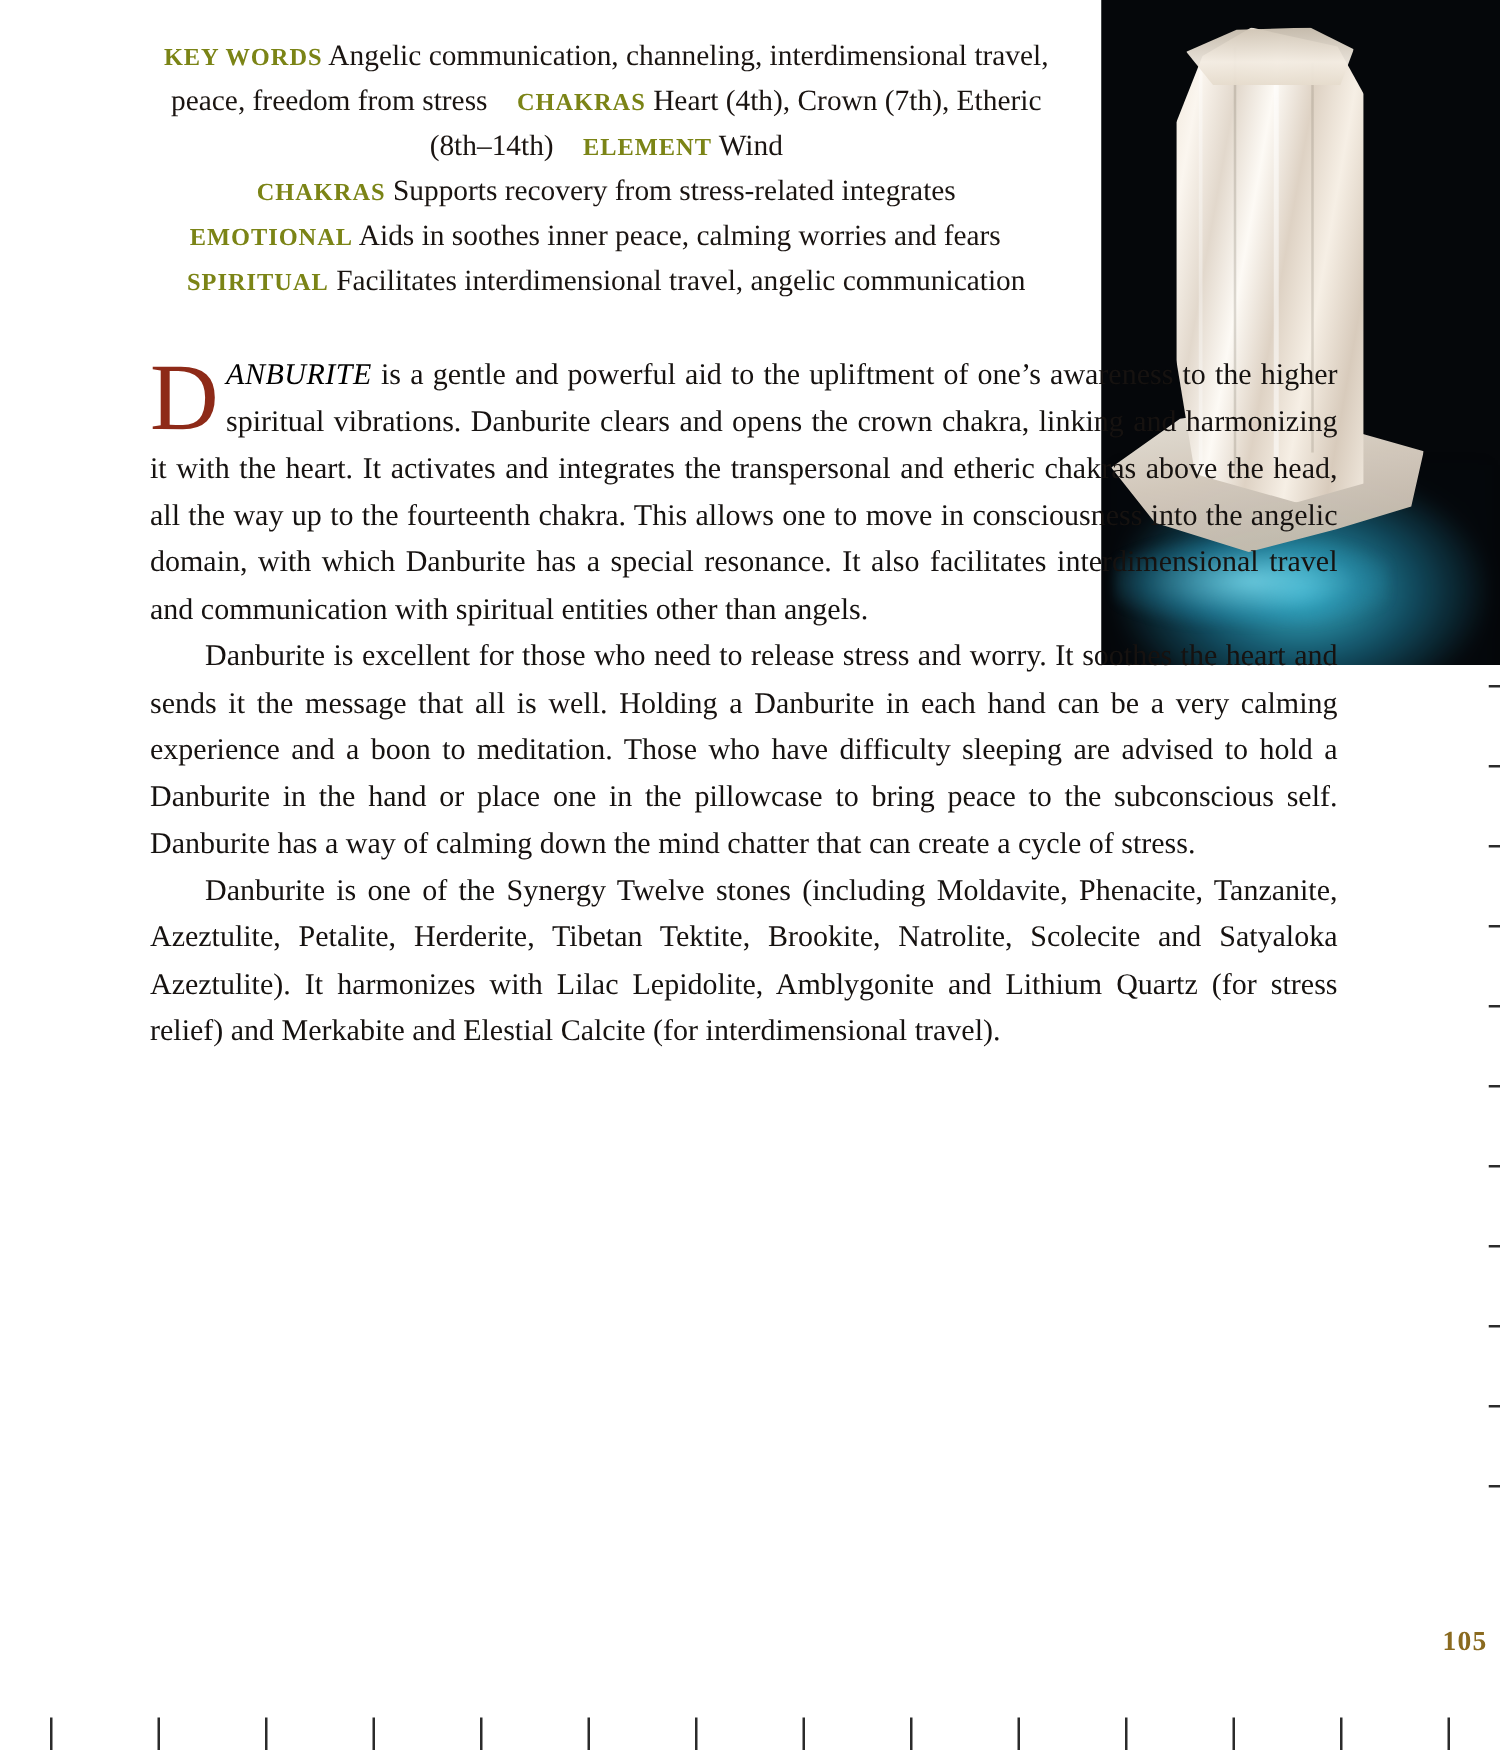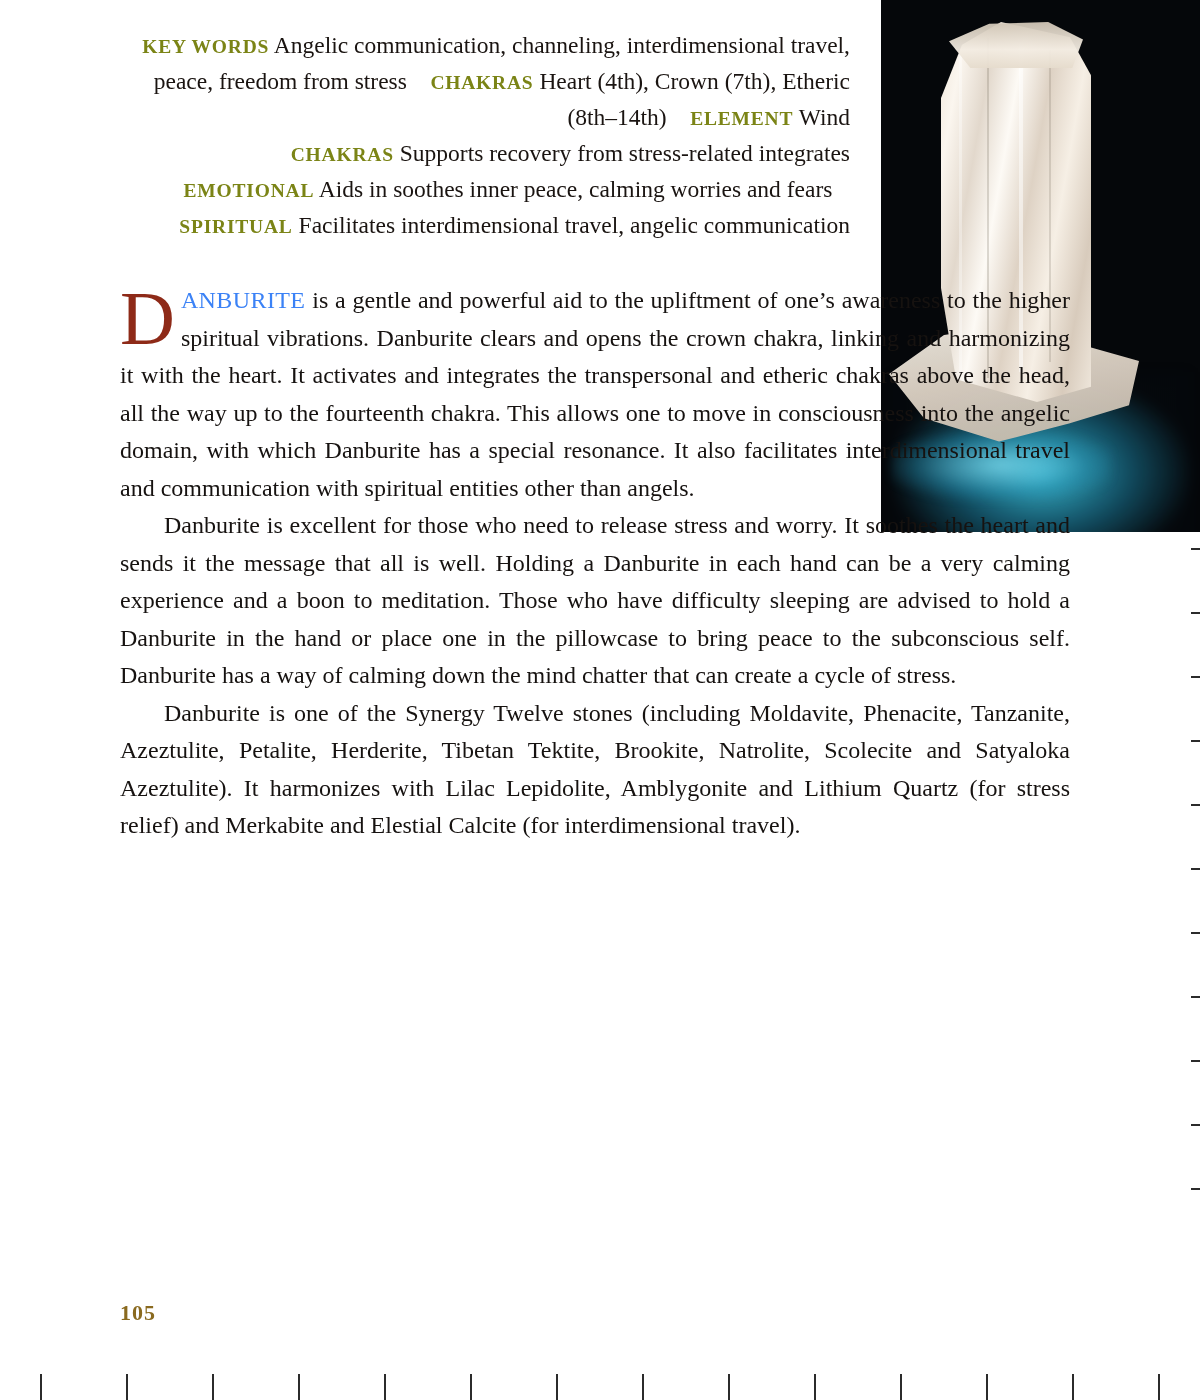--- a/index.html
+++ b/index.html
@@ -117,21 +117,21 @@
     margin: 88px 0 0 0;
     font-weight: normal;
   }
 
   .keywords {
     width: 730px;
     margin-top: 28px;
     font-size: 23.5px;
     line-height: 35px;
     color: #1a1411;
-    text-align: right;
+    text-align: center;
   }
   .lbl {
     color: #7b8416;
     font-weight: bold;
     font-size: 19.5px;
     letter-spacing: 0.8px;
   }
 
   .body-text {
     width: 950px;
@@ -152,29 +152,30 @@
     float: left;
     font-size: 76px;
     line-height: 60px;
     color: #8e2a18;
     padding: 6px 6px 0 0;
     font-family: "Liberation Serif", serif;
   }
   .smallcaps {
     font-variant: small-caps;
     letter-spacing: 0.4px;
-    color: #3b82f6;
+    color: #000000;
+    font-style: italic;
   }
 
   .folio {
     position: absolute;
     top: 1300px;
     left: 0;
     width: 1070px;
-    text-align: left;
+    text-align: right;
     color: #8a6a1f;
     font-weight: bold;
     font-size: 22px;
     letter-spacing: 1px;
   }
 
   
   .edge-ticks {
     position: absolute;
     right: 0;

